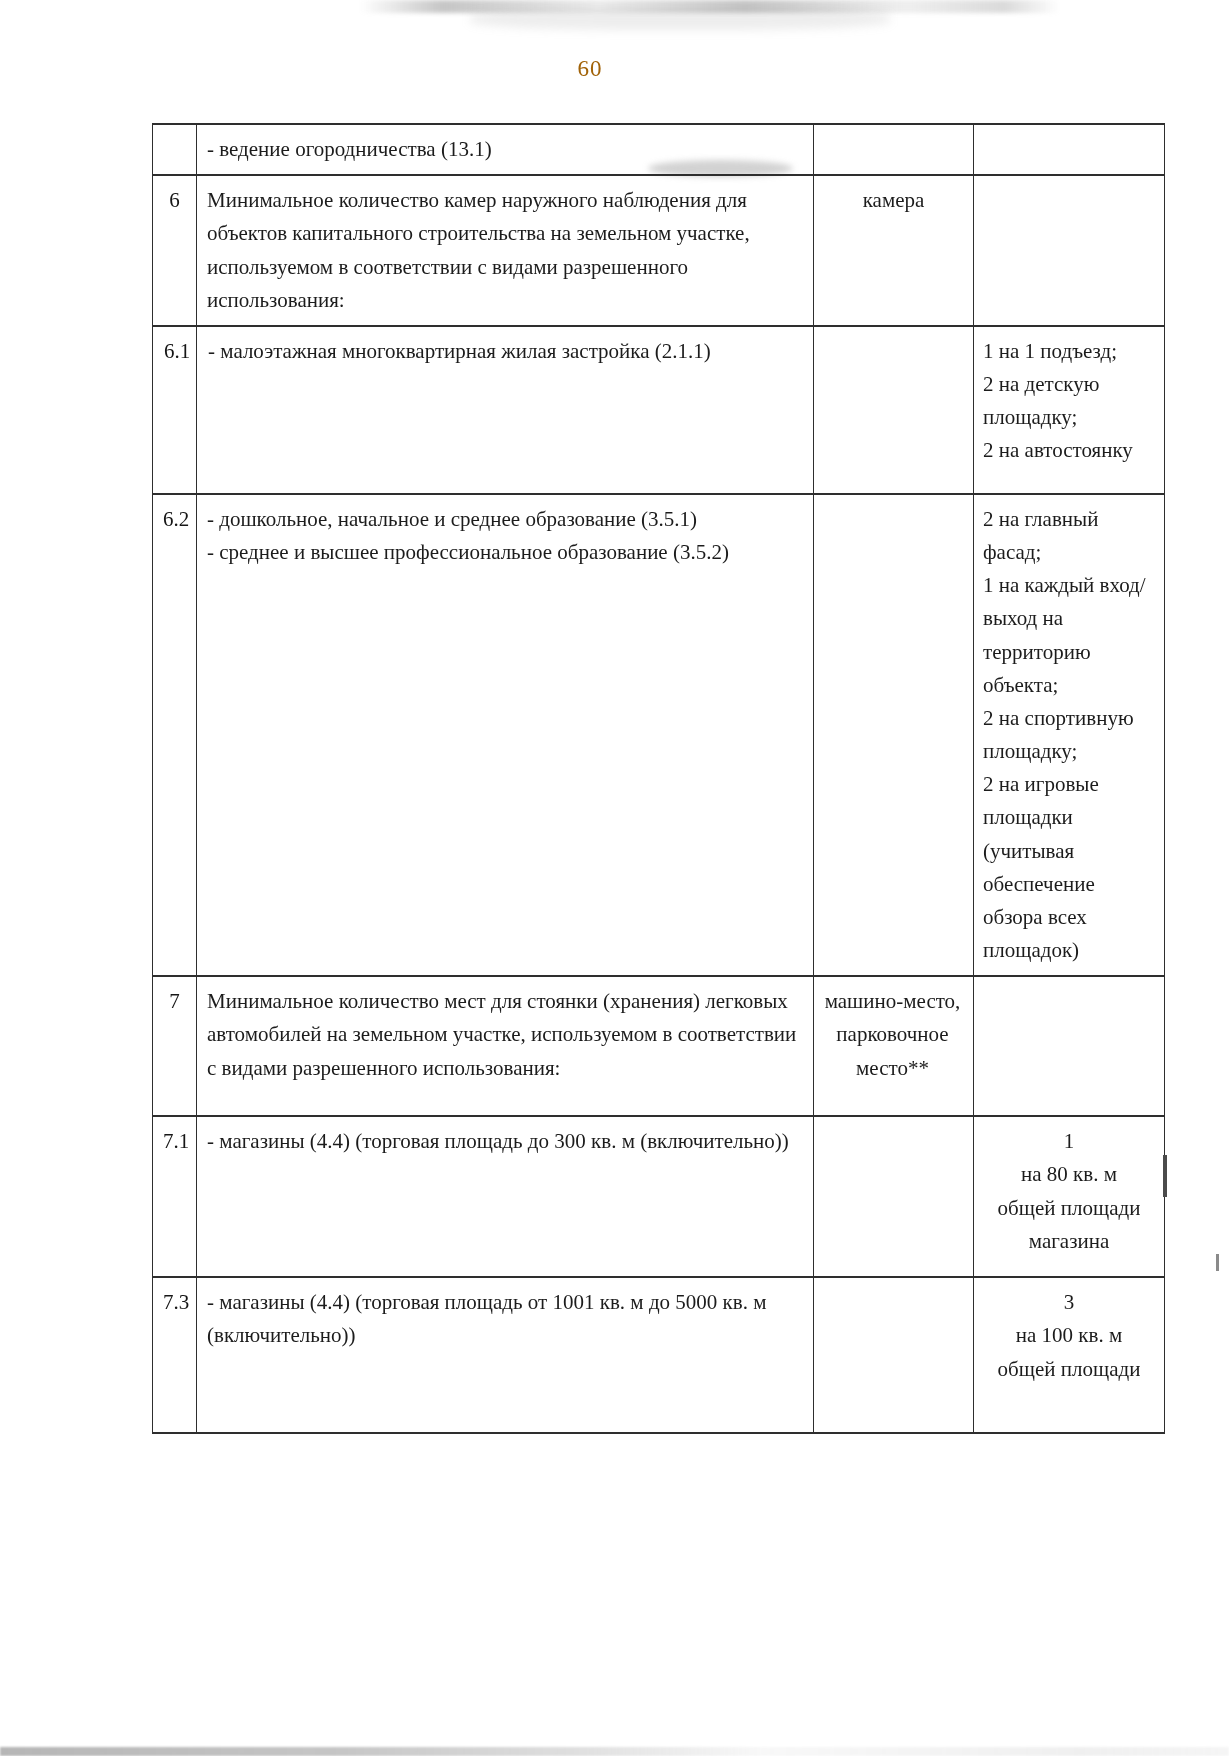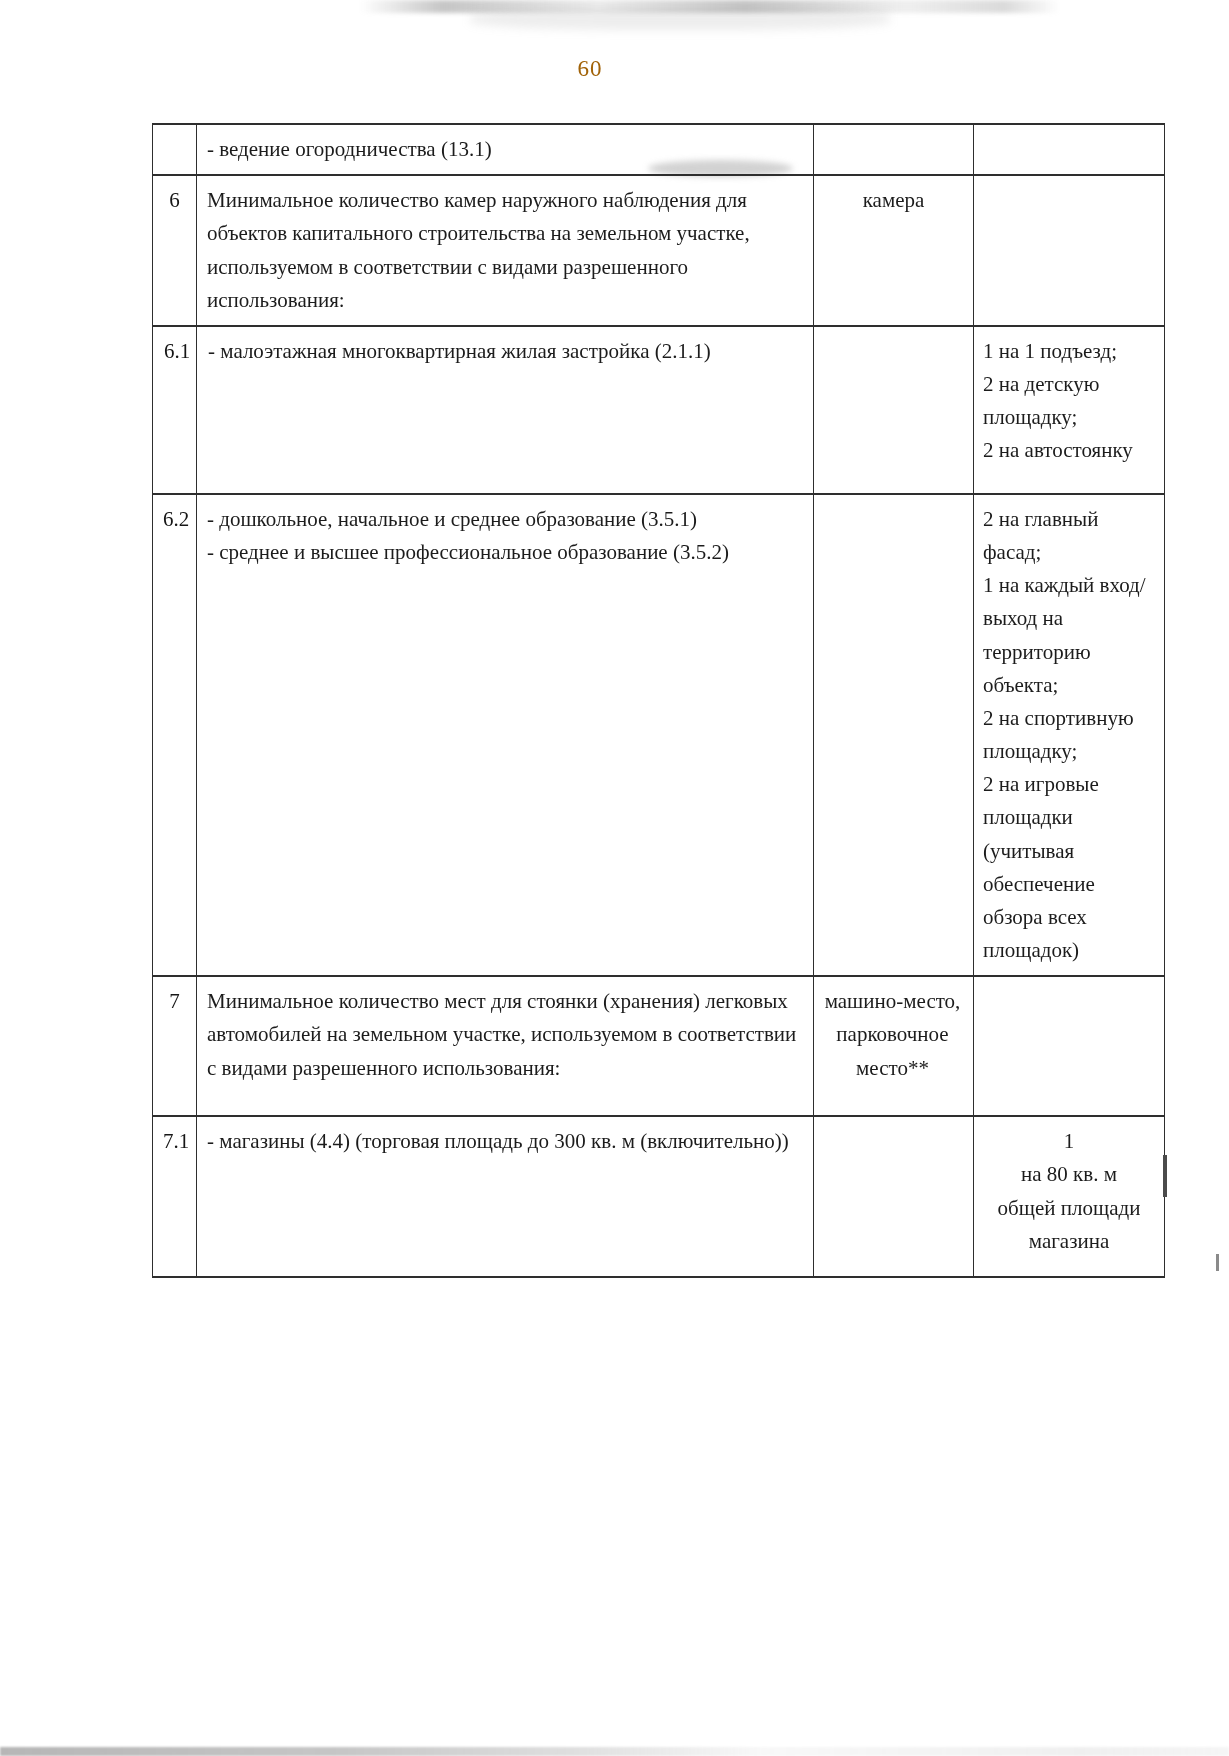--- a/index.html
+++ b/index.html
@@ -177,20 +177,28 @@
         </tr>
         <tr>
           <td class="num-cell">7.1</td>
           <td class="desc-cell">- магазины (4.4) (торговая площадь до 300 кв. м (включительно))</td>
           <td class="unit-cell align-center"></td>
           <td class="value-cell align-center">1
 на 80 кв. м
 общей площади
 магазина</td>
         </tr>
+        <tr>
+          <td class="num-cell">7.3</td>
+          <td class="desc-cell">- магазины (4.4)  (торговая площадь от 1001 кв. м до 5000 кв. м (включительно))</td>
+          <td class="unit-cell align-center"></td>
+          <td class="value-cell align-center">3
+на 100 кв. м
+общей площади</td>
+        </tr>
       </tbody>
   </table>
 
   <div class="artifact artifact-dash1"></div>
   <div class="artifact artifact-dash2"></div>
   <div class="artifact artifact-bottom"></div>
 
 </div>
 
 </body></html>

